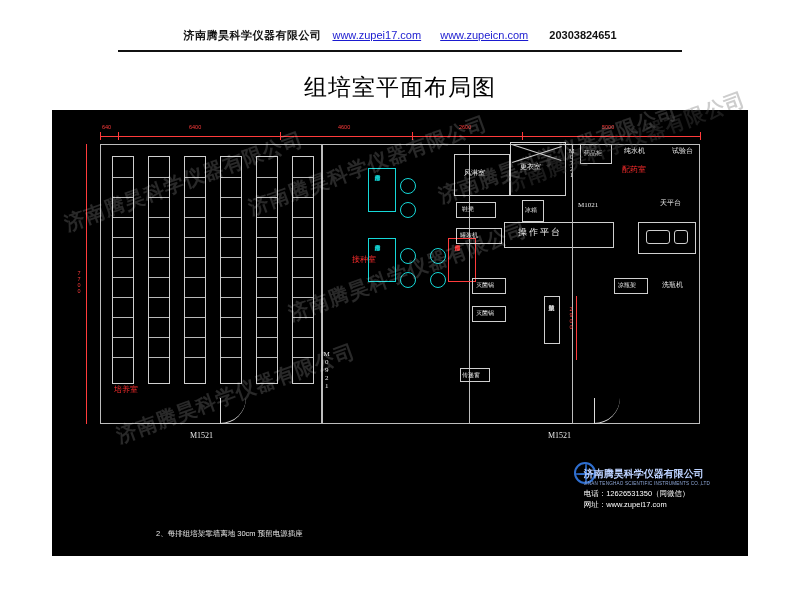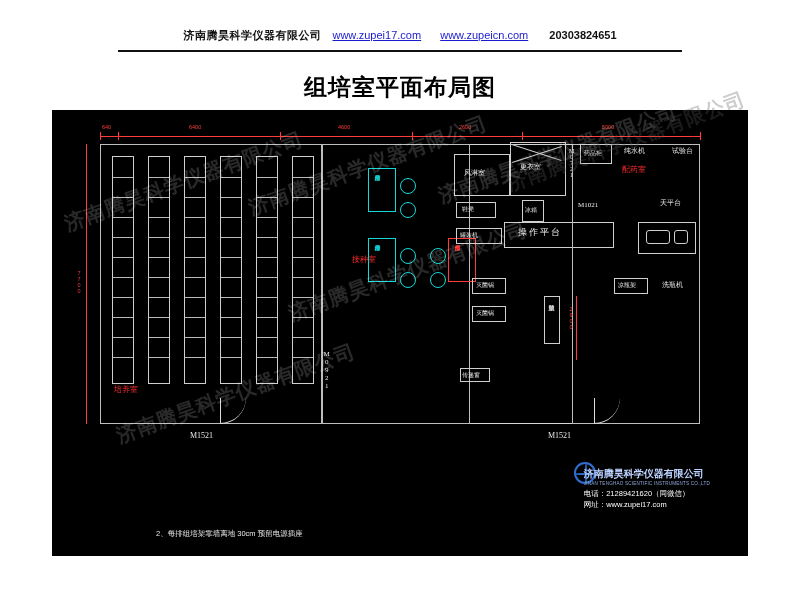--- a/index.html
+++ b/index.html
@@ -14,21 +14,21 @@
     font-size:11px;color:#111;white-space:nowrap;
   }
   .top-header .company{font-weight:bold;letter-spacing:.5px;}
   .top-header a{color:#1a1ad0;text-decoration:underline;margin:0 8px;}
   .top-header .phone{font-weight:bold;margin-left:10px;}
   .rule{
     position:absolute;left:118px;top:50px;width:564px;height:2px;background:#111;
   }
   .page-title{
     position:absolute;left:0;top:72px;width:800px;text-align:center;
-    font-size:23px;font-weight:bold;color:#000;letter-spacing:1px;
+    font-size:23px;font-weight:normal;color:#000;letter-spacing:1px;
     font-family:"Liberation Serif","DejaVu Serif",serif;
   }
   
   .cad{
     position:absolute;left:52px;top:110px;width:696px;height:446px;
     background:#000;overflow:hidden;
   }
   .cad *{box-sizing:border-box;}
   .ln{position:absolute;background:#c9c9c9;}
   .wall{position:absolute;border:1px solid #d6d6d6;}
@@ -275,18 +275,18 @@
   <div class="wm" style="left:6px;top:58px;">济南腾昊科学仪器有限公司</div>
   <div class="wm" style="left:190px;top:42px;">济南腾昊科学仪器有限公司</div>
   <div class="wm" style="left:380px;top:30px;">济南腾昊科学仪器有限公司</div>
   <div class="wm" style="left:230px;top:148px;">济南腾昊科学仪器有限公司</div>
   <div class="wm" style="left:58px;top:270px;">济南腾昊科学仪器有限公司</div>
 
   <div class="globe"></div>
   <div class="footer-logo">
     <div class="cn">济南腾昊科学仪器有限公司</div>
     <div class="en">JINAN TENGHAO SCIENTIFIC INSTRUMENTS CO.,LTD</div>
-    <div class="row">电话：21289421620（同微信）</div>
+    <div class="row">电话：12626531350（同微信）</div>
     <div class="row">网址：www.zupei17.com</div>
   </div>
 </div>
 
 <div class="wm dark" style="left:500px;top:128px;">济南腾昊科学仪器有限公司</div>
 
 </body></html>

